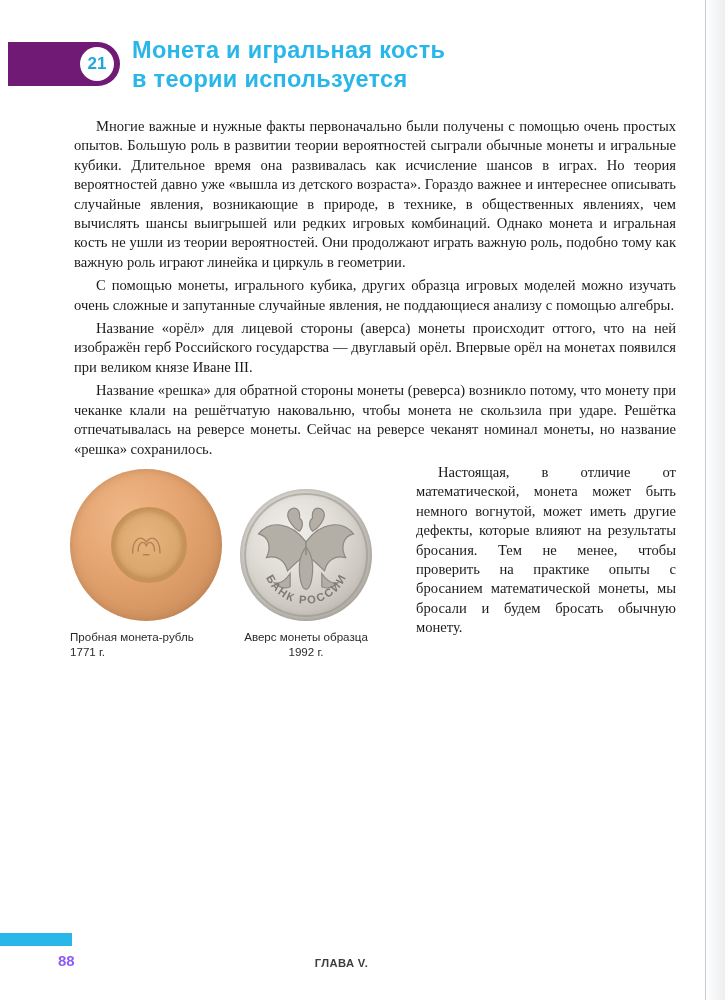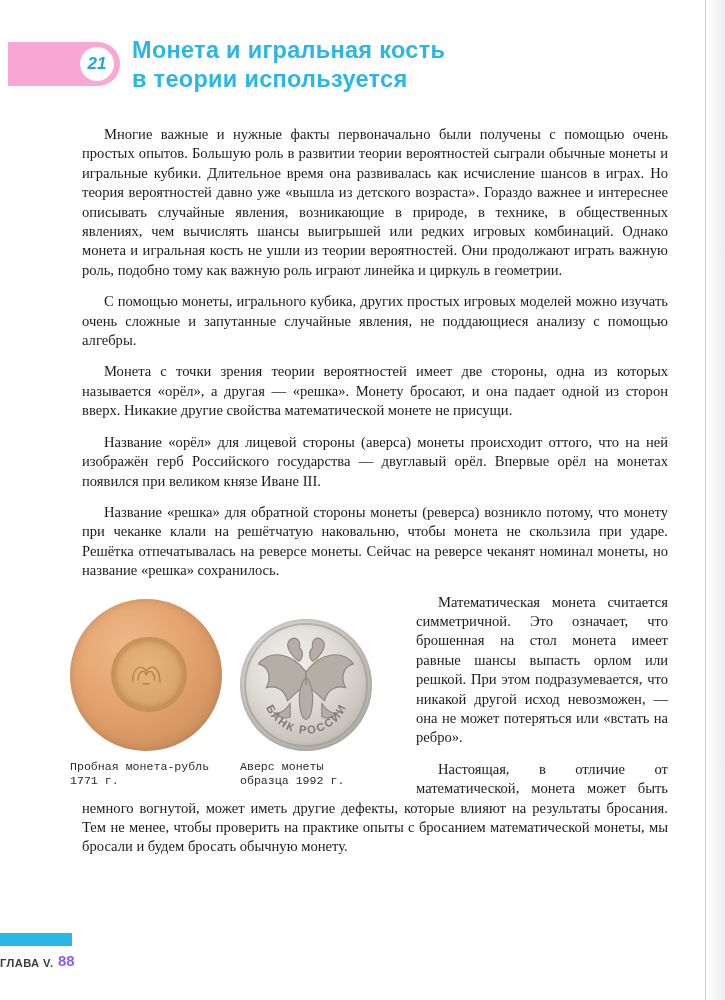--- a/index.html
+++ b/index.html
@@ -43,23 +43,22 @@
     top: 32px;
     width: 690px;
     height: 78px;
   }
   .chapter-tab {
     position: absolute;
     left: 8px;
     top: 10px;
     width: 112px;
     height: 44px;
-    background: #f9a8d4;
+    background: #701a75;
     border-radius: 0 24px 24px 0;
-    font-style: italic;
   }
   .chapter-num-circle {
     position: absolute;
     right: 6px;
     top: 5px;
     width: 34px;
     height: 34px;
     border-radius: 50%;
     background: #ffffff;
     color: #1ea7dd;
@@ -84,21 +83,21 @@
   .header-title .l2 { display: block; }
 
   
   .content {
     position: absolute;
     left: 70px;
     top: 113px;
     width: 610px;
   }
   p.tx {
-    margin: 12px;
+    margin: 4px;
     font-size: 14.6px;
     line-height: 19.4px;
     text-align: justify;
     text-indent: 22px;
     color: #1b1b1b;
     hyphens: manual;
   }
   p.tx b { font-weight: bold; }
 
   
@@ -163,29 +162,29 @@
     border-radius: 50%;
     border: 2px solid rgba(150, 146, 139, 0.55);
   }
   .coin-silver-motif {
     position: absolute;
     inset: 0;
     z-index: 2;
   }
   .fig-caption {
     margin-top: 9px;
-    font-family: Liberation Mono, monospace;
+    font-family: Liberation Sans, sans-serif;
     font-size: 11.6px;
     line-height: 14.6px;
     color: #2a2a2a;
     text-indent: 0;
     text-align: left;
   }
   .cap-1 { width: 152px; }
-  .cap-2 { width: 132px; }
+  .cap-2 { width: 132px; text-align: center; }
 
   
   .footer-bar {
     position: absolute;
     left: 0;
     top: 933px;
     width: 72px;
     height: 13px;
     background: #29b6e8;
   }
@@ -196,21 +195,21 @@
     font-family: "Liberation Sans", sans-serif;
     font-weight: bold;
     font-size: 15px;
     color: #8b5cf6;
   }
   .chapter-label {
     position: absolute;
     left: 0;
     top: 957px;
     width: 683px;
-    text-align: left;
+    text-align: center;
     font-family: "Liberation Sans", sans-serif;
     font-weight: bold;
     font-size: 11.2px;
     letter-spacing: 0.4px;
     color: #3d3d3d;
   }
 </style>
 </head>
 <body>
 
@@ -225,24 +224,23 @@
     </div>
     <div class="header-title">
       <span class="l1">Монета и игральная кость</span>
       <span class="l2">в теории используется</span>
     </div>
   </div>
 
   <div class="content">
 
     <p class="tx">Многие важные и нужные факты первоначально были получены с помощью очень простых опытов. Большую роль в развитии теории вероятностей сыграли обычные монеты и игральные кубики. Длительное время она развивалась как исчисление шансов в играх. Но теория вероятностей давно уже «вышла из детского возраста». Гораздо важнее и интереснее описывать случайные явления, возникающие в природе, в технике, в общественных явлениях, чем вычислять шансы выигрышей или редких игровых комбинаций. Однако монета и игральная кость не ушли из теории вероятностей. Они продолжают играть важную роль, подобно тому как важную роль играют линейка и циркуль в геометрии.</p>
-    <p class="tx">С помощью монеты, игрального кубика, других простых игровых моделей можно изучать очень сложные и запутанные случайные явления, не поддающиеся анализу с помощью алгебры.</p>
-
-
-    <p class="tx">Монета с точки зрения теории вероятностей имеет две стороны, одна из которых называется «орёл», а другая — «решка». Монету бросают, и она падает одной из сторон вверх. Никакие другие свойства математической монете не присущи.</p>
+    <p class="tx">С помощью монеты, игрального кубика, других образца игровых моделей можно изучать очень сложные и запутанные случайные явления, не поддающиеся анализу с помощью алгебры.</p>
+
+
     <p class="tx">Название «орёл» для лицевой стороны (аверса) монеты происходит оттого, что на ней изображён герб Российского государства — двуглавый орёл. Впервые орёл на монетах появился при великом князе Иване III.</p>
     <p class="tx">Название «решка» для обратной стороны монеты (реверса) возникло потому, что монету при чеканке клали на решётчатую наковальню, чтобы монета не скользила при ударе. Решётка отпечатывалась на реверсе монеты. Сейчас на реверсе чеканят номинал монеты, но название «решка» сохранилось.</p>
 
     <div class="figures">
       <div class="fig-row">
 
         <div class="fig">
           <div class="coin-copper">
             <svg class="coin-copper-motif" viewBox="0 0 100 100">
               <g fill="none" stroke="#8a5c32" stroke-width="3" stroke-linecap="round">
@@ -278,21 +276,20 @@
                 <textPath href="#coinarc" startOffset="6%">БАНК РОССИИ</textPath>
               </text>
             </svg>
           </div>
           <div class="fig-caption cap-2">Аверс монеты образца 1992 г.</div>
         </div>
 
       </div>
     </div>
 
-    <p class="tx">Математическая монета считается симметричной. Это означает, что брошенная на стол монета имеет равные шансы выпасть орлом или решкой. При этом подразумевается, что никакой другой исход невозможен, — она не может потеряться или «встать на ребро».</p>
     <p class="tx">Настоящая, в отличие от математической, монета может быть немного вогнутой, может иметь другие дефекты, которые влияют на результаты бросания. Тем не менее, чтобы проверить на практике опыты с бросанием математической монеты, мы бросали и будем бросать обычную монету.</p>
 
   </div>
 
   <div class="footer-bar"></div>
   <div class="folio">88</div>
   <div class="chapter-label">ГЛАВА V.</div>
 
 </div>
 

